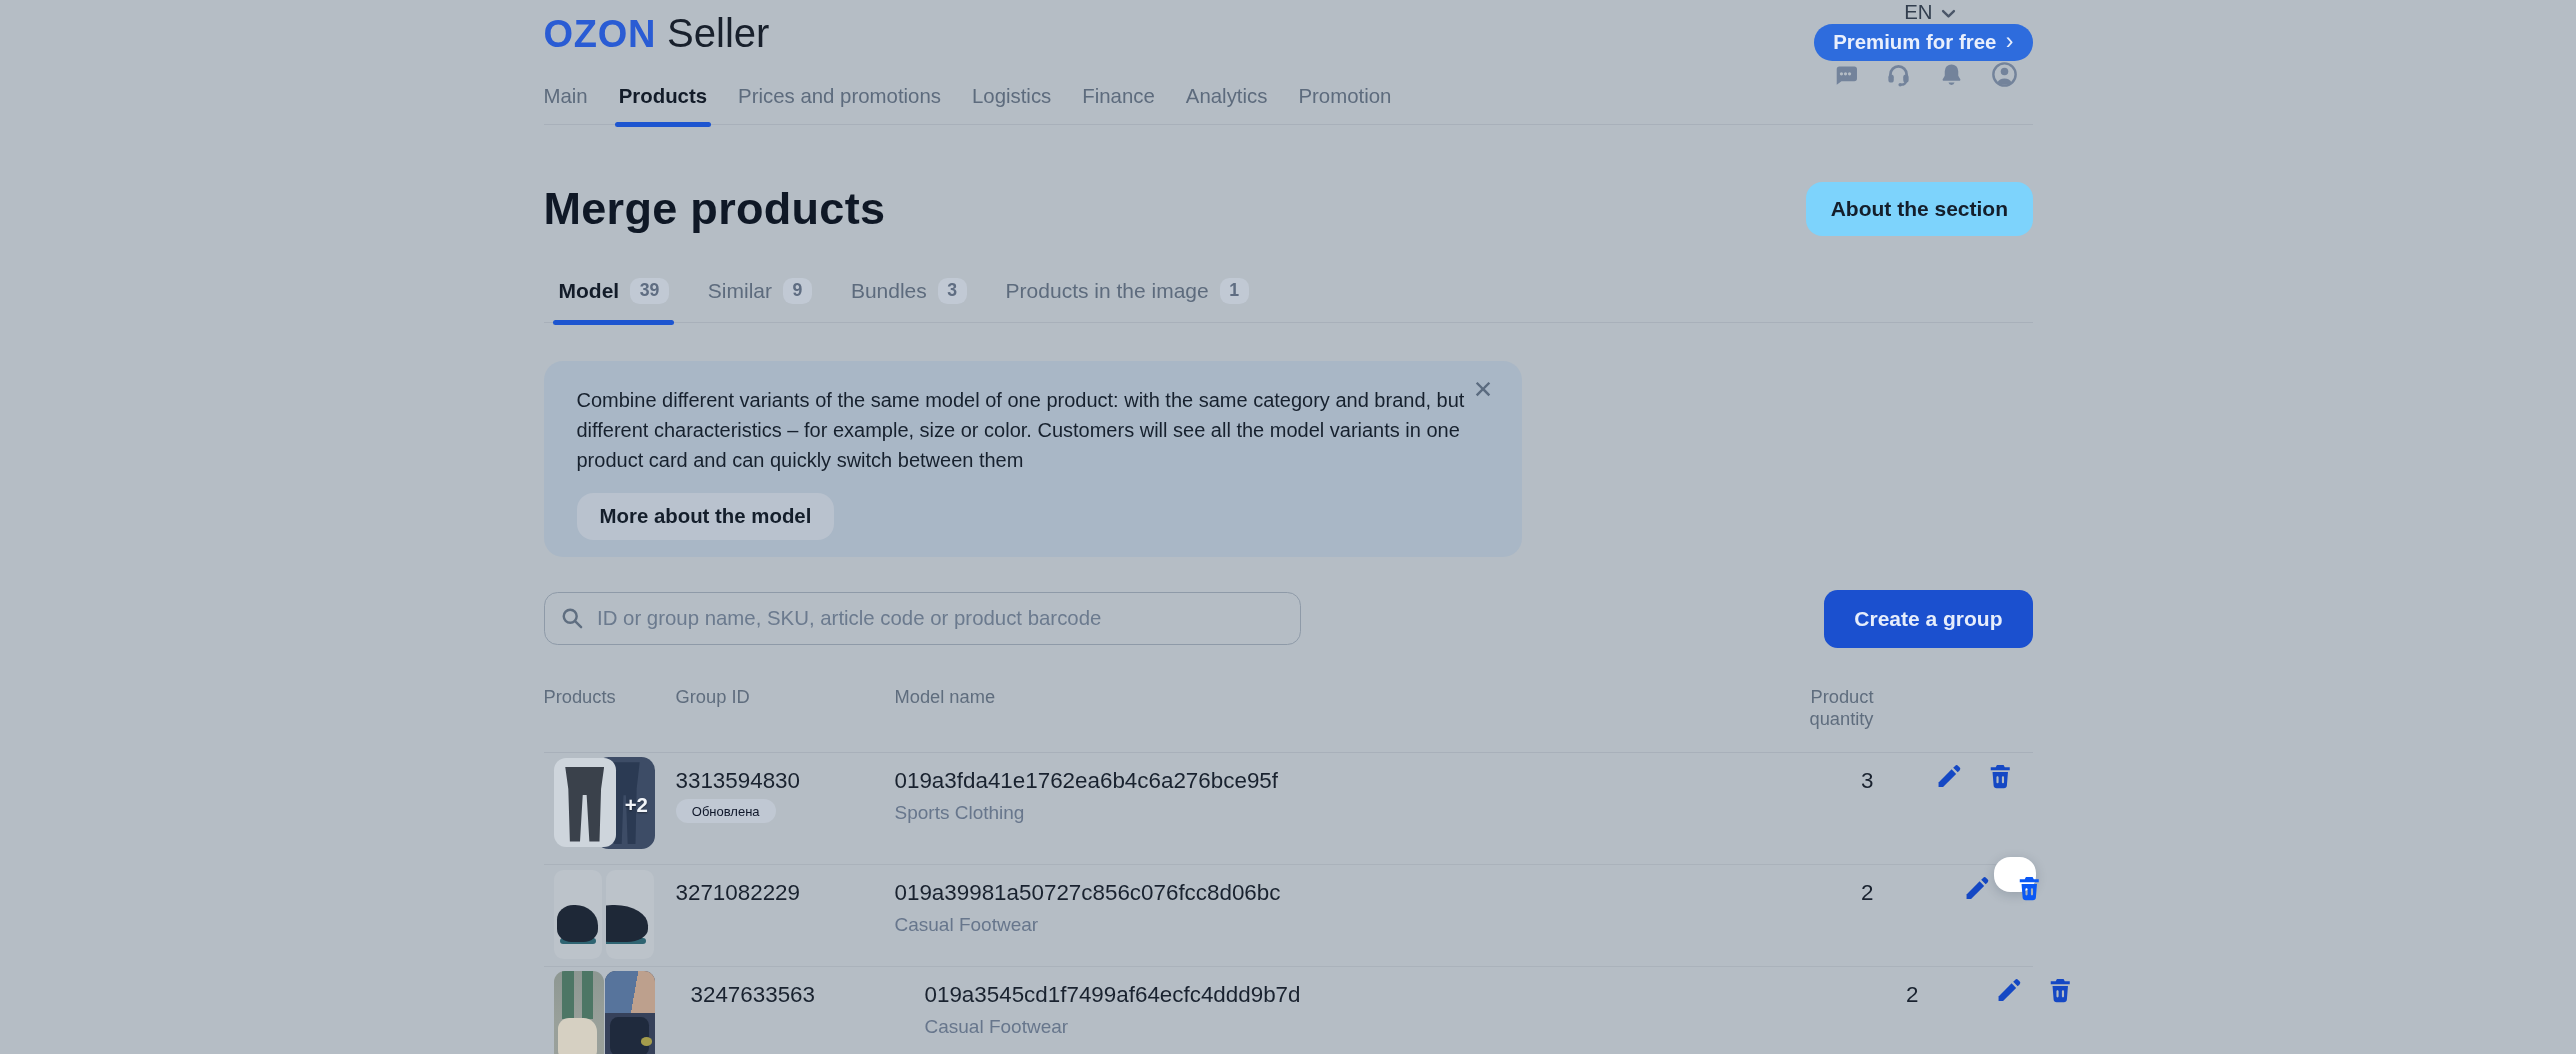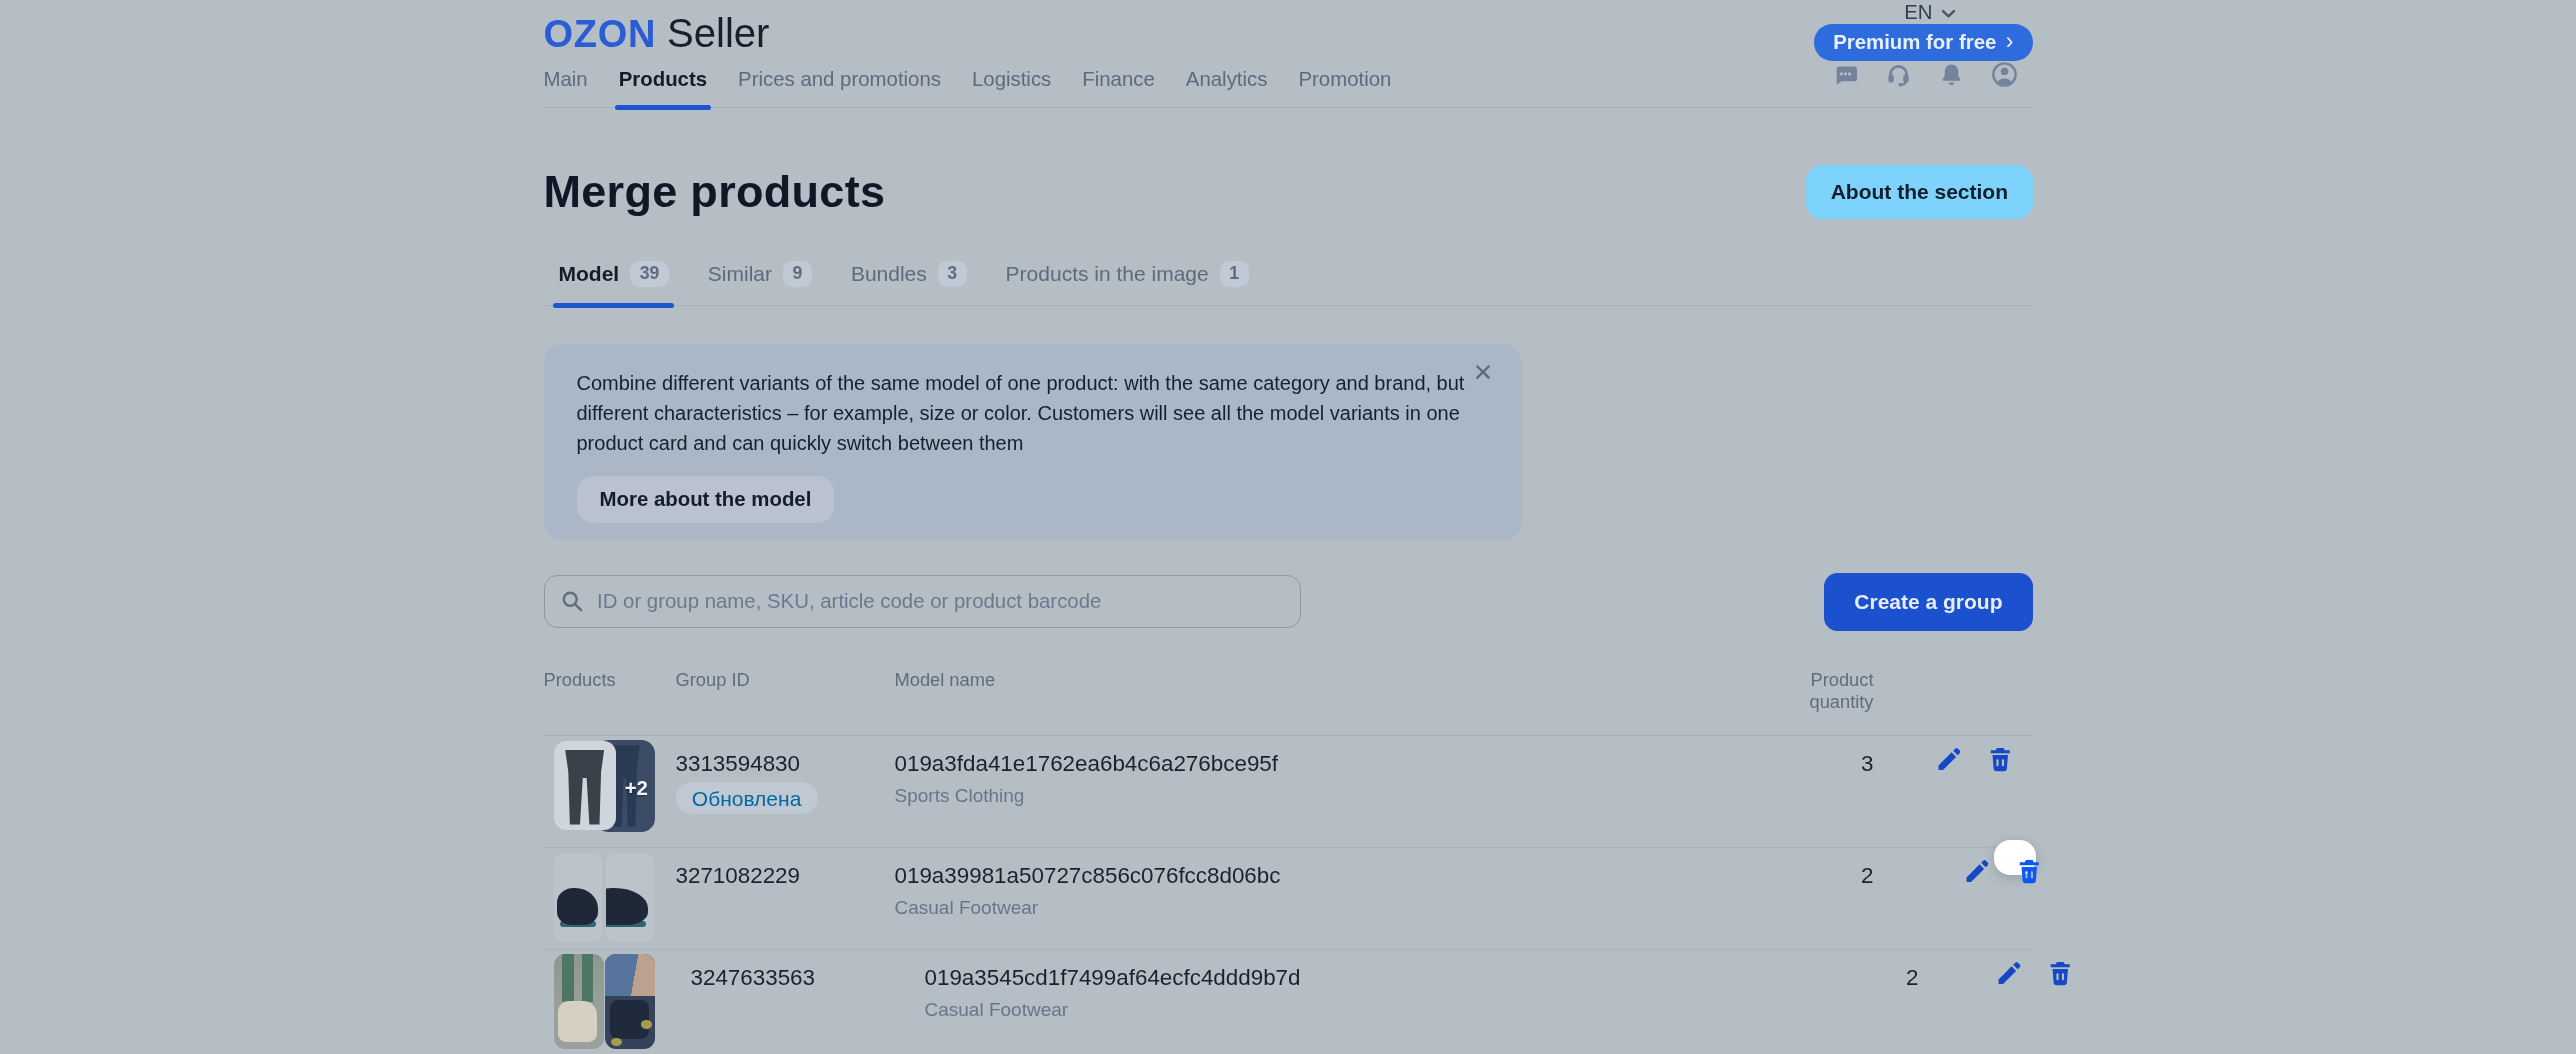--- a/index.html
+++ b/index.html
@@ -24,21 +24,21 @@
     height:37px; border:none; border-radius:18.3px; background:#2e6cdd; color:#e9effc;
     font-family:inherit; font-size:20.4px; font-weight:700; display:flex; align-items:center; gap:9.5px;
     padding:0 19px; cursor:pointer;
   }
   .premium .arrow { font-size:23px; font-weight:400; line-height:0; margin-top:-2.7px; }
   .top-icons { display:flex; align-items:center; gap:24.5px; }
   .icon-btn { width:28.5px; height:28.5px; display:grid; place-items:center; background:none; border:none; padding:0; cursor:pointer; }
   .icon-btn svg { display:block; }
 
   
-  .mainnav { margin-top:4px; display:flex; gap:31px; border-bottom:1.4px solid #a8b0ba;text-align:right; }
+  .mainnav { margin-top:21px; display:flex; gap:31px; border-bottom:1.4px solid #a8b0ba;text-align:right; }
   .nav-item { position:relative; font-size:20.4px; color:#5d6b7d; padding-bottom:16.3px; cursor:pointer; }
   .nav-item.active { color:#131c29; font-weight:700; }
   .nav-underline { position:absolute; left:-4.1px; right:-4.1px; bottom:-2.7px; height:4.8px; border-radius:2.7px; background:#1d55d0; }
 
   
   .title-row { margin-top:57px; display:flex; justify-content:space-between; align-items:center; }
   h1 { margin:0; font-size:45px; font-weight:800; color:#0f1826; letter-spacing:0.3px; }
   .btn-light {
     border:none; border-radius:16.3px; background:#7dd3fc; color:#141e2b;
     font-family:inherit; font-size:21px; font-weight:700; padding:15px 24.5px; cursor:pointer;
@@ -85,21 +85,21 @@
   .c-id { padding-top:15px; font-size:22.4px; font-weight:500; color:#19222f; }
   .c-name { padding-top:15px; }
   .model-name { font-size:22.4px; font-weight:500; color:#19222f; }
   .model-cat { margin-top:8.2px; font-size:19px; color:#67768c; }
   .c-qty { padding-top:15px; text-align:right; font-size:22.4px; color:#19222f; }
   .c-actions { padding:9.5px 17.7px 0 0; display:flex; justify-content:flex-end; align-items:flex-start; gap:23px; }
   .act-btn { width:28.5px; height:28.5px; border:none; background:none; padding:0; display:grid; place-items:center; cursor:pointer; }
   .act-btn svg { fill:#1548c4; }
   .spotlight { background:#ffffff; border-radius:16.3px; padding:17.7px 21px; margin:-17.7px -21px; box-shadow:0 2.7px 12.2px rgba(10,25,50,.18); }
   .spotlight svg { fill:#0a58f5; }
-  .status-badge { display:inline-block; margin-top:5.4px; background:#c0c8d3; color:#0369a1; font-size:21px; padding:5.4px 16.3px; border-radius:16.3px; line-height:1; }
+  .status-badge { display:inline-block; margin-top:5.4px; background:#c0c8d3; color:#0f172a; font-size:13px; padding:5.4px 16.3px; border-radius:16.3px; line-height:1; }
 
   
   .thumb { position:relative; width:101px; height:92px; }
   .t-back { position:absolute; left:41px; top:0; width:60px; height:92px; background:#3d4c66; border-radius:13.6px; overflow:hidden; }
   .t-back .pants2 { position:absolute; left:15px; top:5.4px; width:30px; height:82px; background:#2b3a53;
     clip-path:polygon(0 0,100% 0,90% 32%,86% 100%,60% 100%,54% 40%,46% 40%,40% 100%,14% 100%,10% 32%); }
   .t-plus { position:absolute; right:6.8px; top:37px; color:#f2f5fa; font-size:20.4px; font-weight:700; text-shadow:0 0.7px 2px rgba(0,0,0,.4); }
   .t-front { position:absolute; left:0; top:1.4px; width:62px; height:89px; background:#ced5dc; border-radius:12.2px; overflow:hidden; }
   .t-front .pants1 { position:absolute; left:11.5px; top:8.2px; width:39px; height:75px; background:#3a414b;
     clip-path:polygon(0 0,100% 0,92% 30%,88% 100%,62% 100%,55% 38%,45% 38%,38% 100%,12% 100%,8% 30%); }

